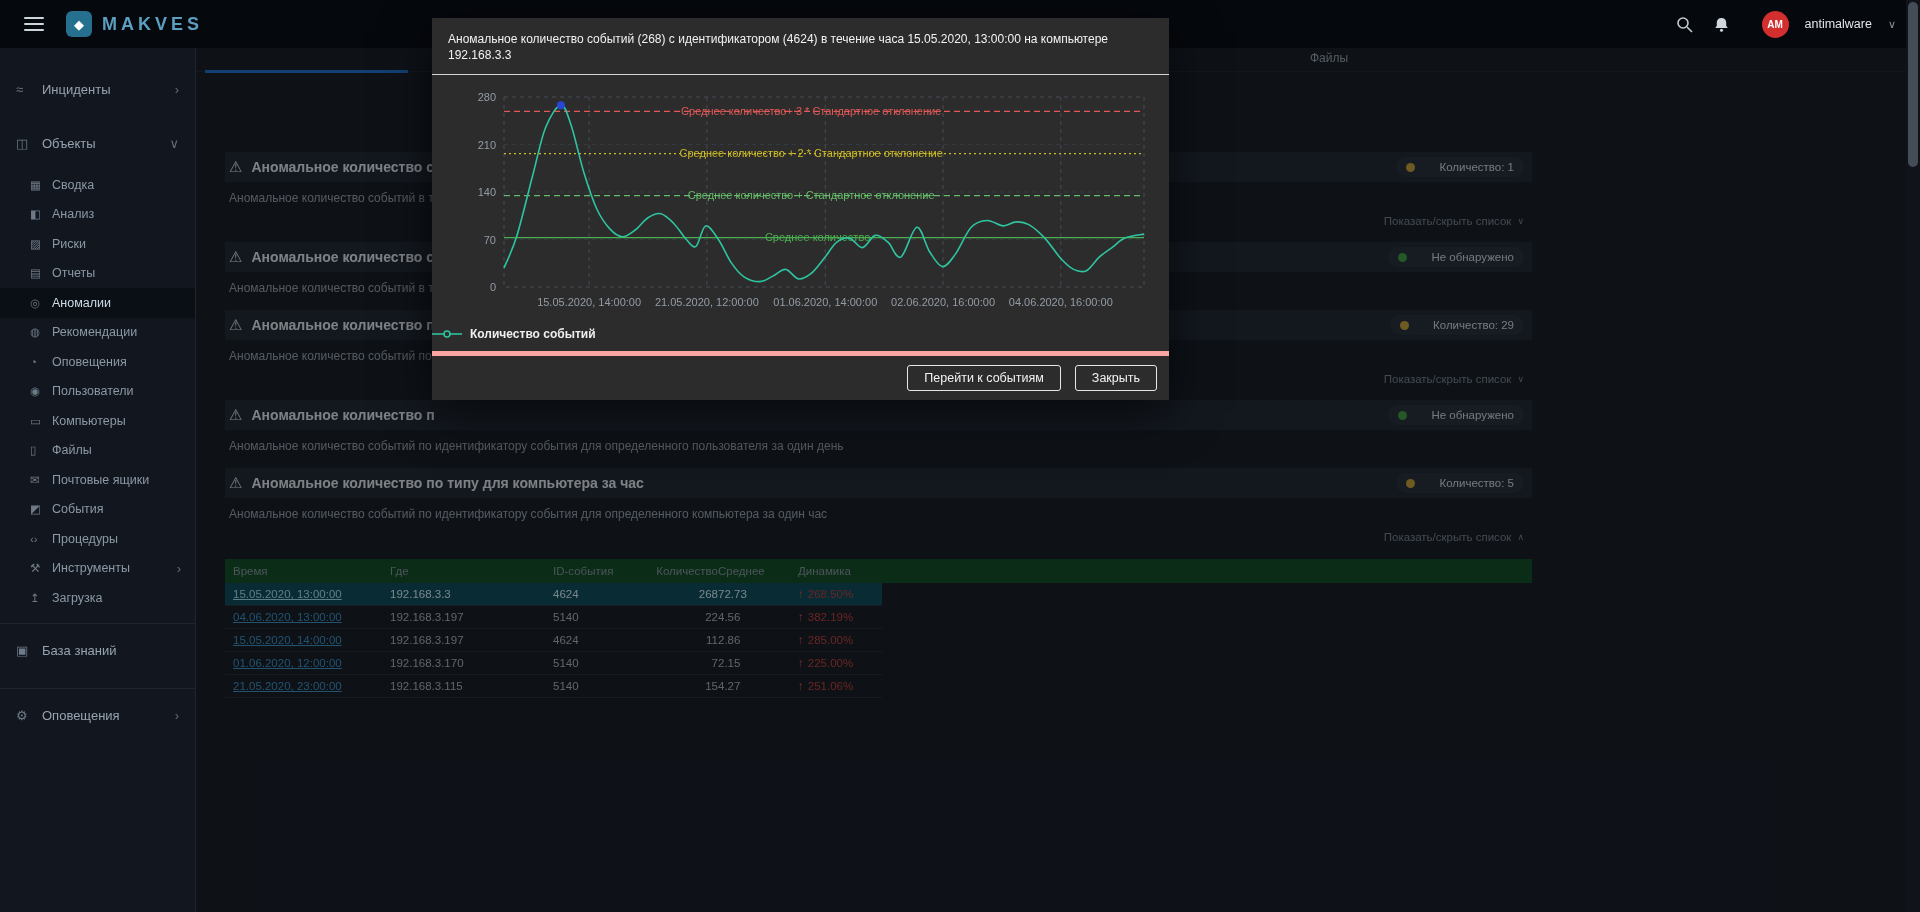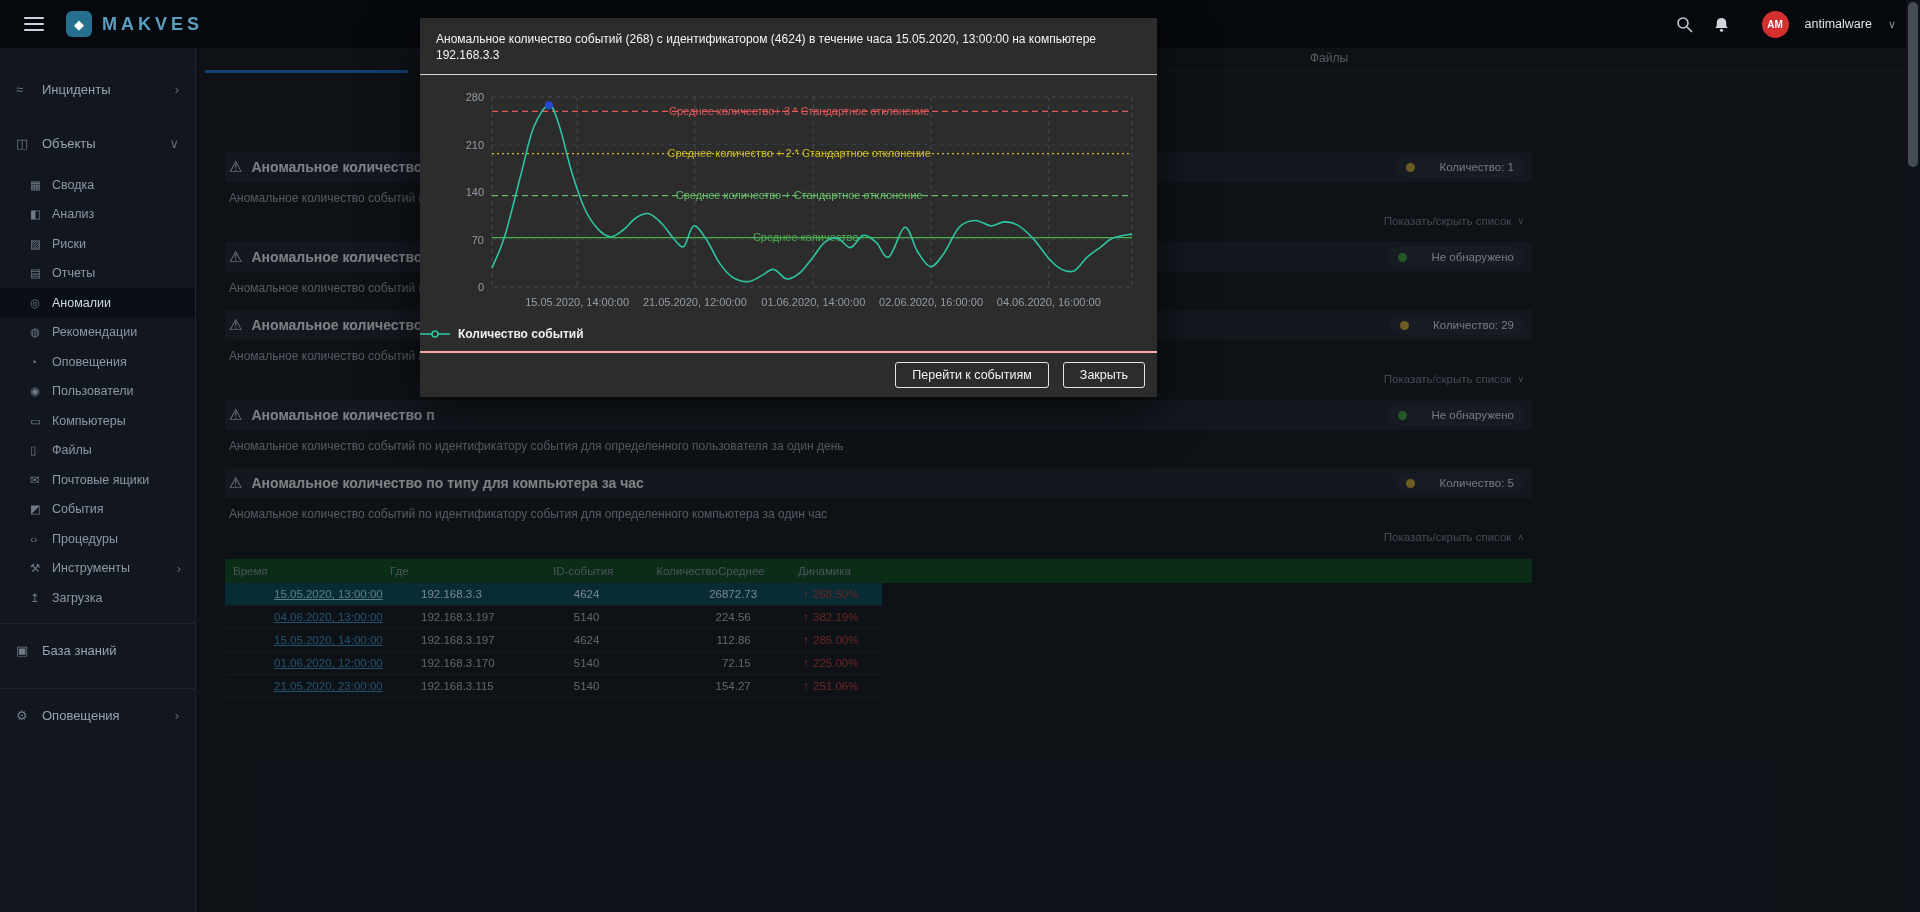--- a/index.html
+++ b/index.html
@@ -55,37 +55,37 @@
   .badge-dot { width:9px; height:9px; border-radius:50%; flex:none; }
   .block-body { padding:9px 8px 4px 4px; display:flex; align-items:flex-start; }
   .block-desc { color:#9aa5b1; font-size:12px; }
   .toggle { margin-left:auto; color:#7b8794; font-size:11.5px; cursor:pointer; display:flex; gap:6px; align-items:center;margin-top:24px; }
   .toggle .tg-ch { font-size:9px; }
 
   
   .tbl { margin-top:12px; }
   .tbl-head { display:flex; height:24px; background:#14532d; align-items:center; color:#8b98a5; font-size:11.5px; }
   .tbl-row { display:flex; height:23px; align-items:center; width:657px; border-bottom:1px solid #2a323d;
-    color:#aeb9c4; font-size:11.5px;padding-left:41px; }
+    color:#aeb9c4; font-size:11.5px; }
   .tbl-row.hl { background:#0f4f60; color:#d9f3f9; }
   .c1{width:165px; padding-left:8px;} .c2{width:163px;} .c3{width:83px;} .c4{width:82px;text-align:right;} .c5{width:80px;} .c6{width:84px;}
   .time-link { color:#3f96c9; text-decoration:underline; cursor:pointer; }
   .hl .time-link { color:#a8e4f5; }
   .dyn { color:#c0443f; }
   .dyn .arr { color:#e0524e; margin-right:4px; font-weight:bold; }
 
   
-  .modal { position:absolute; left:420px; top:18px; width:737px; background:#2c2c2c; z-index:100;
+  .modal { position:absolute; left:432px; top:18px; width:737px; background:#2c2c2c; z-index:100;
     box-shadow:0 12px 45px rgba(0,0,0,0.65); }
   .modal-title { padding:13px 16px 11px; color:#f2f2f2; font-size:12px; line-height:1.35; }
   .modal-sep { border-top:1px solid #d6d6d6; }
   .chart-wrap { padding:6px 8px 0; }
   .legend { display:flex; gap:8px; align-items:center; padding:2px 0 10px; color:#efefef; font-size:12px; font-weight:bold; }
   .legend-marker svg { display:block; }
-  .modal-footer { border-top:2px solid #fca5a5; padding:9px 12px; display:flex; justify-content:flex-end; gap:14px; }
+  .modal-footer { border-top:5px solid #fca5a5; padding:9px 12px; display:flex; justify-content:flex-end; gap:14px; }
   .btn { background:transparent; border:1px solid #e6e6e6; color:#f2f2f2; font-size:12.5px;
     padding:5px 16px; border-radius:3px; cursor:pointer; font-family:inherit; }
 
   
   .scroll-track { position:absolute; right:0; top:0; width:14px; height:100%; background:#10141a; z-index:120; }
   .scroll-thumb { position:absolute; right:2px; top:2px; width:10px; height:165px; border-radius:5px; background:#444c55; cursor:pointer; }
 </style>
 </head>
 <body>
 

